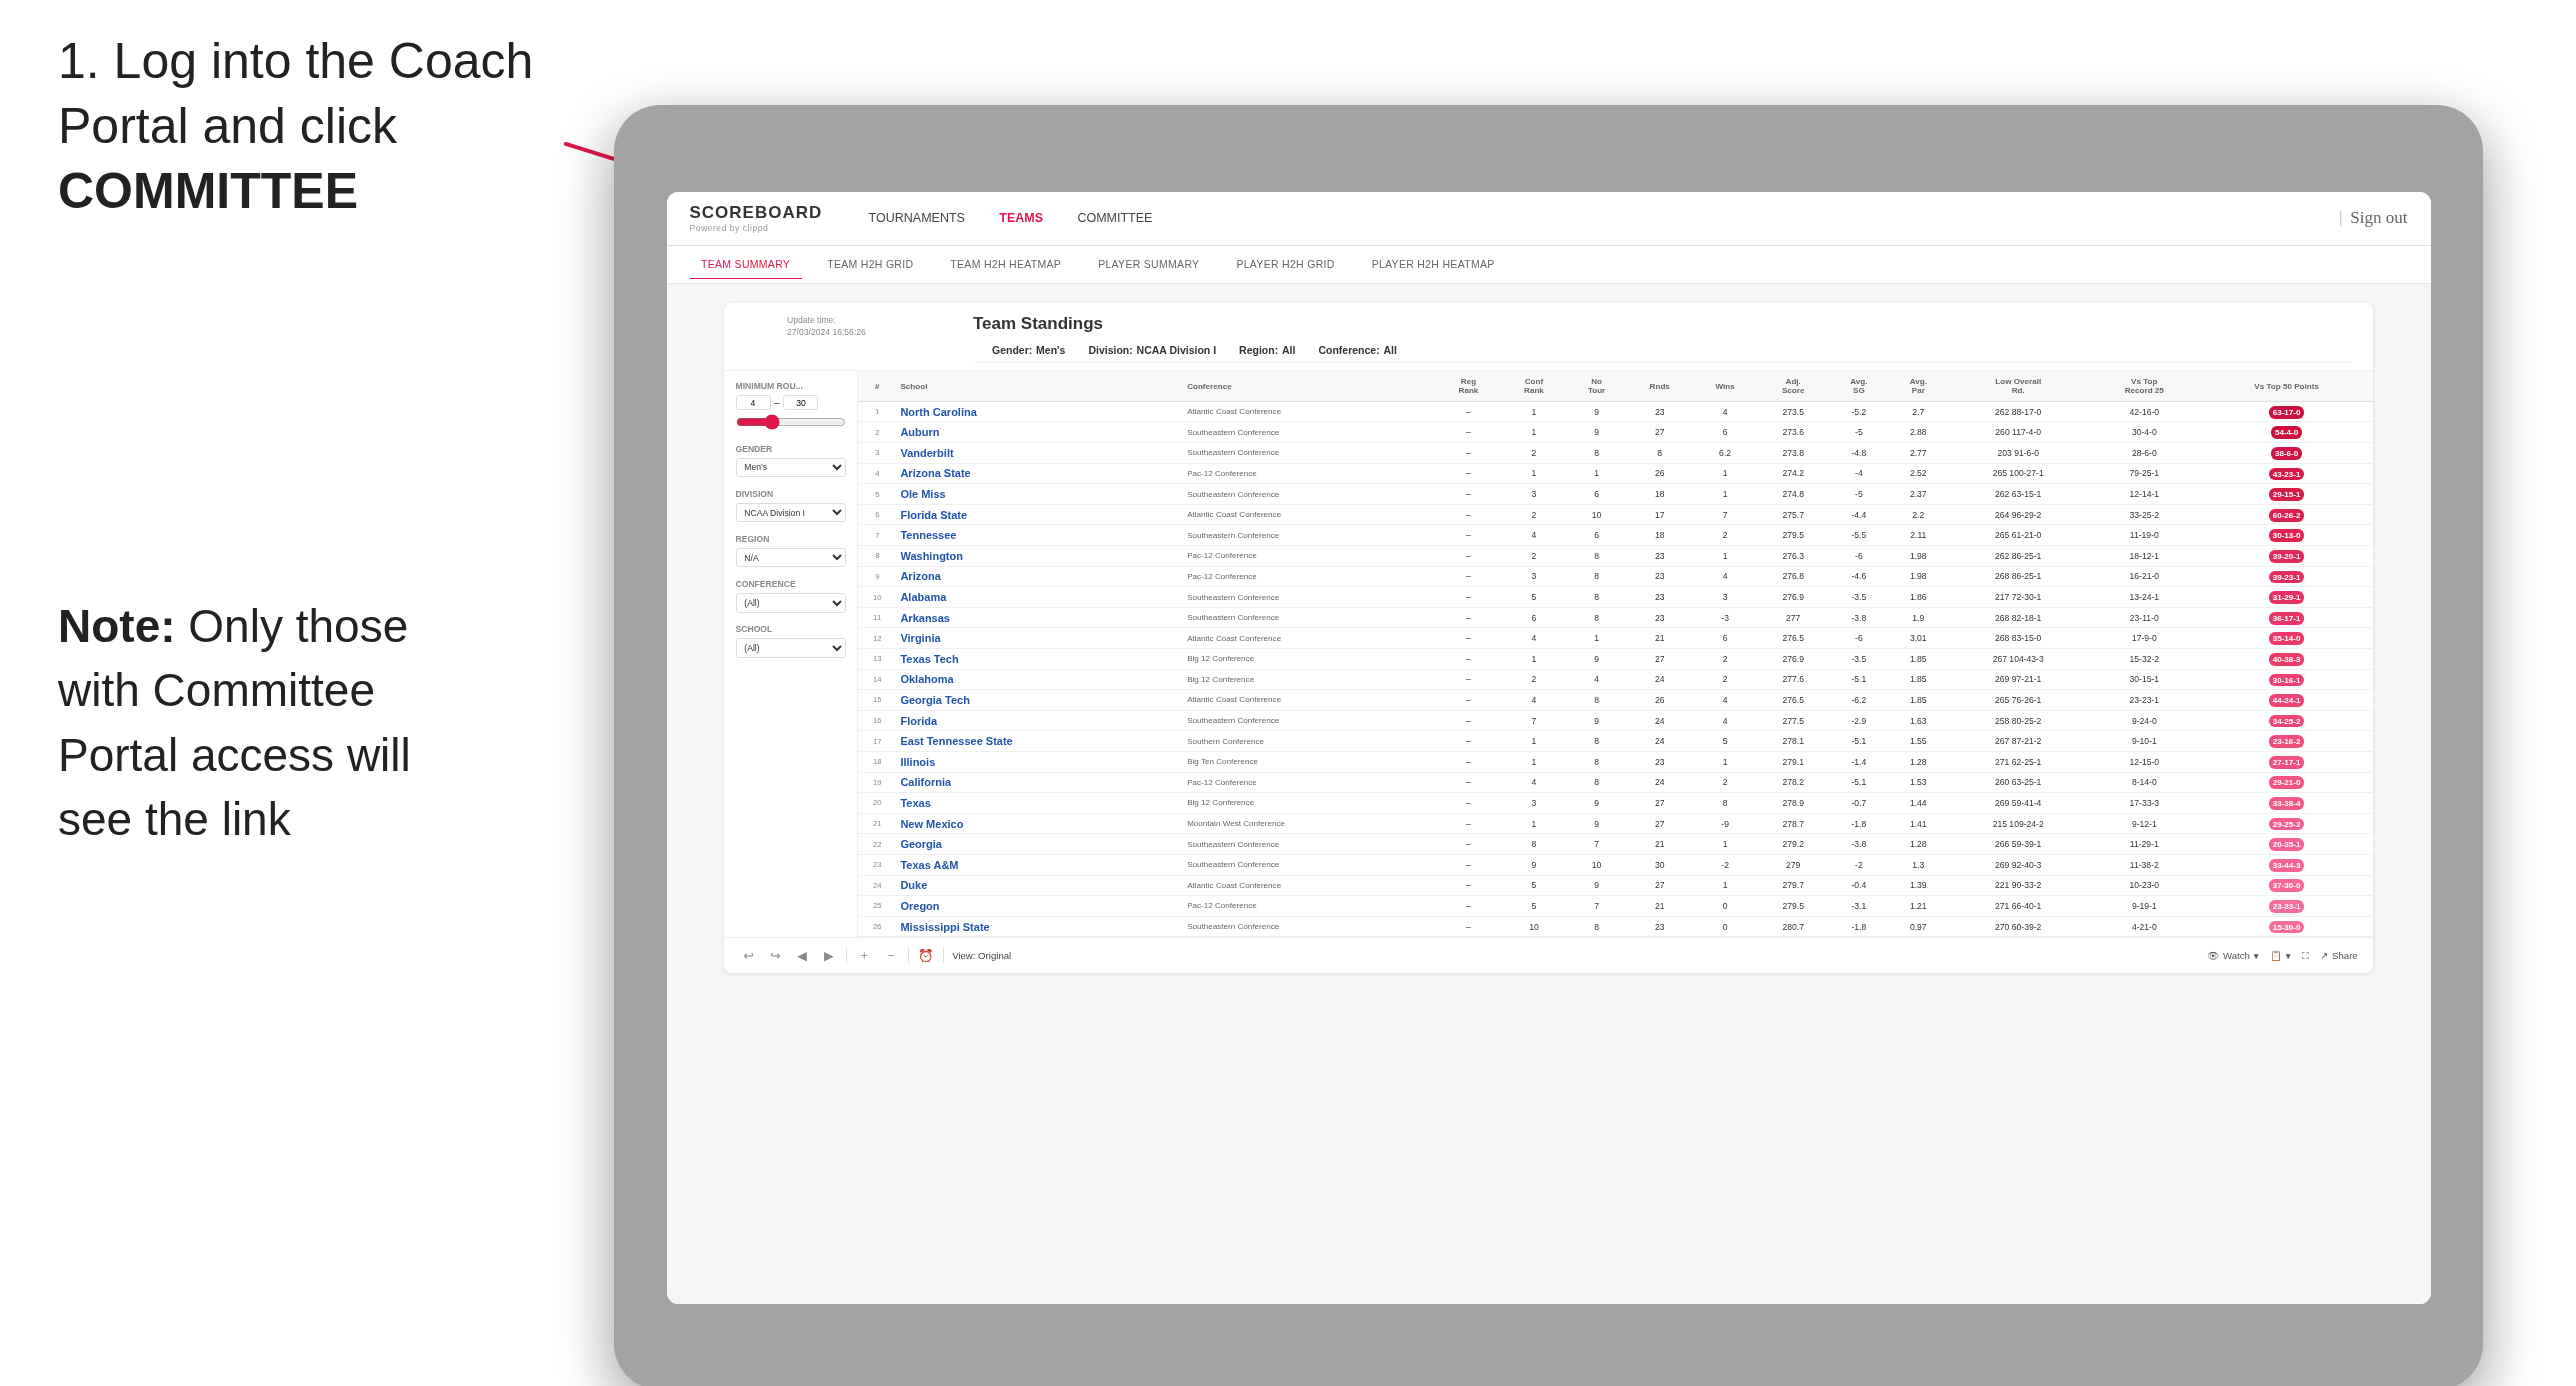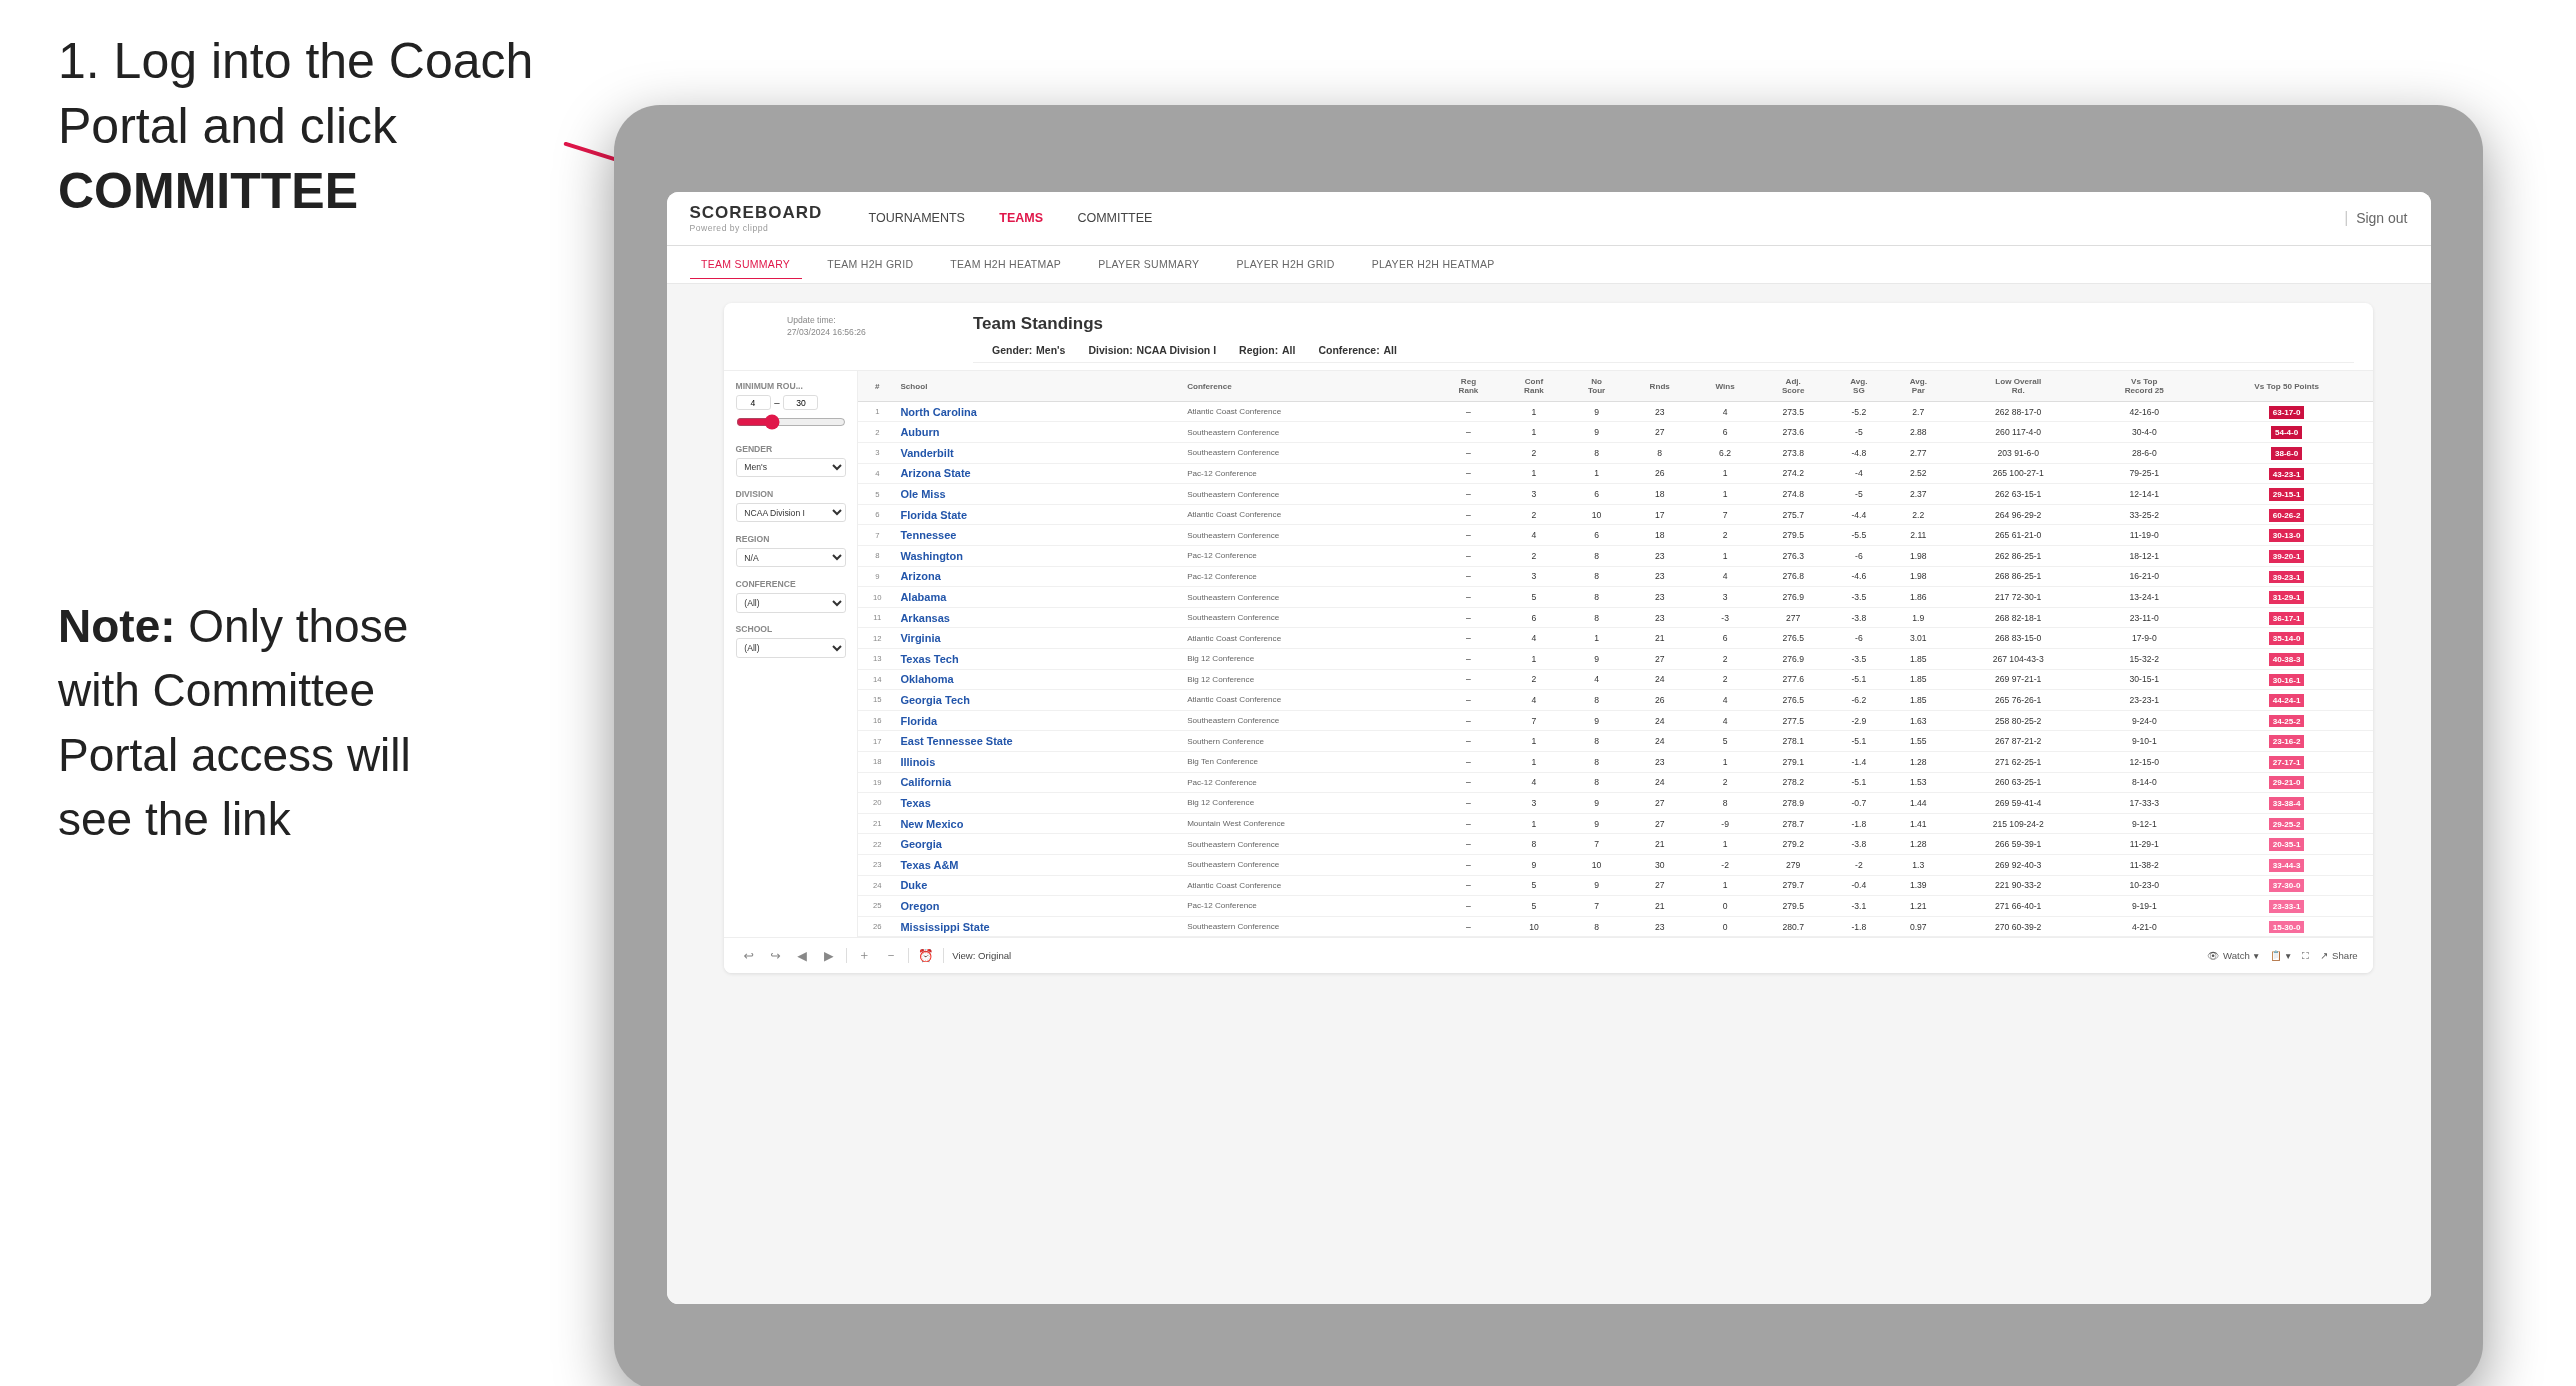--- a/index.html
+++ b/index.html
@@ -121,24 +121,25 @@
       font-weight: 600;
     }
     .nav-committee {
       color: #444;
       font-weight: 500;
       cursor: pointer;
       padding: 7.7px 15.3px;
       font-size: 12.5px;
     }
     .sign-out {
-      font-size: 14px;
+      font-size: 17px;
       color: #666;
       cursor: pointer;
       margin-left: auto;
+      font-family: Liberation Serif, serif;
     }
     .nav-divider {
       color: #ccc;
       margin-right: 7.7px;
     }
 
     
     .sub-nav {
       background: #ffffff;
       border-bottom: 1.9px solid #e8e8e8;
@@ -302,21 +303,21 @@
       font-size: 8.6px;
       white-space: nowrap;
     }
     tbody td.left { text-align: left; }
     .rank-cell { color: #888; font-size: 7.7px; }
     .school-cell { font-weight: 700; color: #2255aa; font-size: 11px; margin-top: 34px; }
     .conf-cell { color: #666; font-size: 8.1px; }
     .score-cell {
       background: #e0174a;
       color: white;
-      border-radius: 0;
+      border-radius: 6px;
       padding: 1.9px 3.8px;
       font-weight: 600;
       font-size: 8.1px;
       margin-top: 36px;
     }
 
     
     .bottom-toolbar {
       background: #fff;
       border-top: 1px solid #eee;

